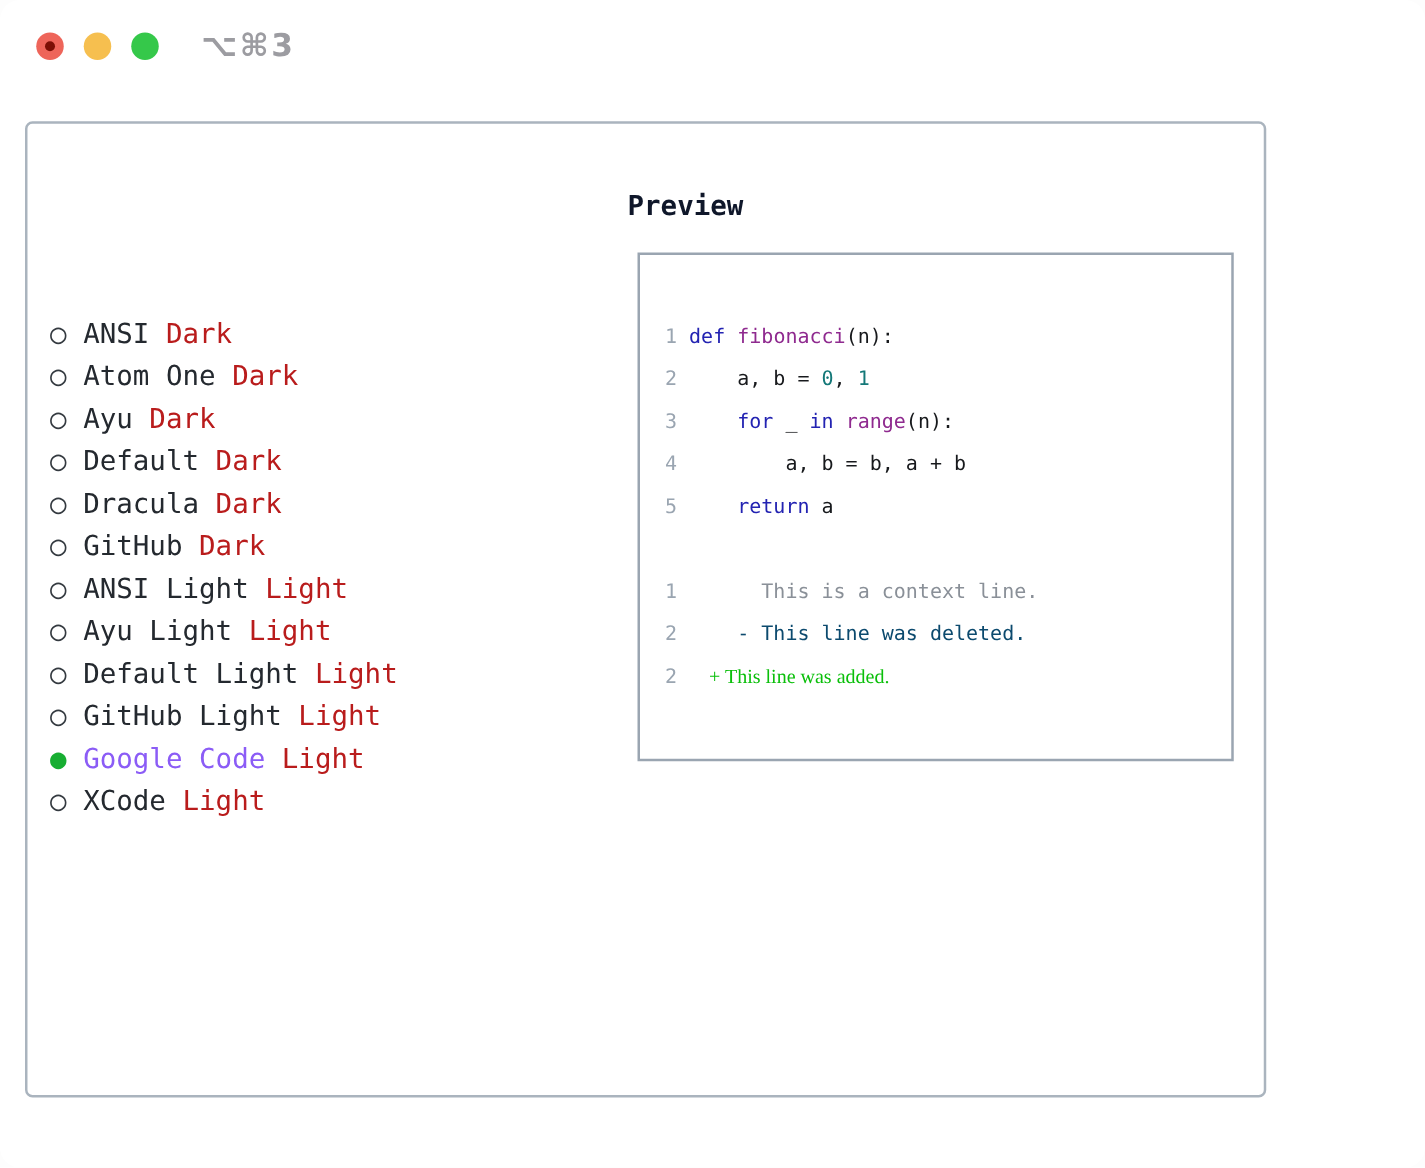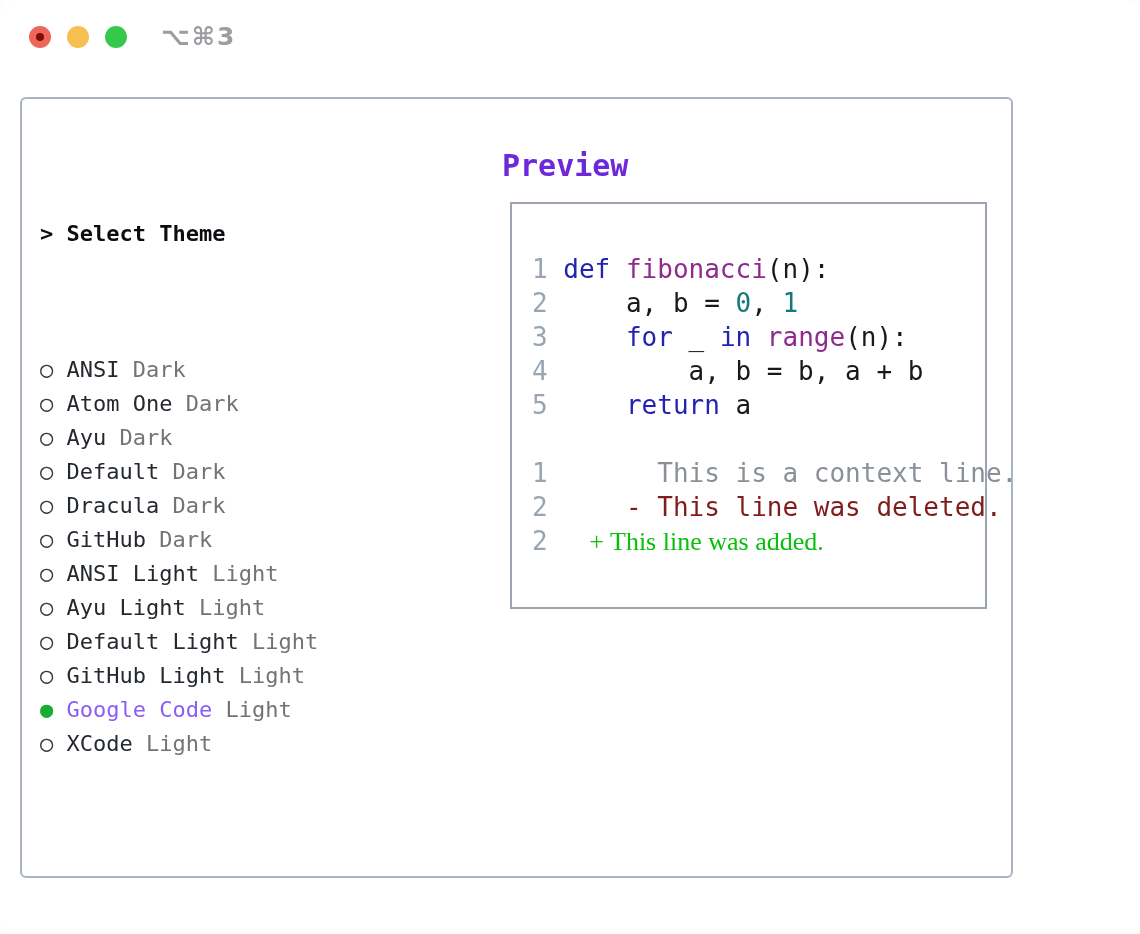--- a/index.html
+++ b/index.html
@@ -29,59 +29,58 @@
     font-size:22px;line-height:34px;white-space:pre;color:#24292f;
   }
   .row{height:34px;}
   .spacer{height:34px;}
   .header-row{font-weight:700;color:#0b0d10;}
   .prompt{font-weight:700;color:#0b0d10;}
   .bullet{color:#343a40;}
   .bullet.sel{color:#17ae32;}
   .opt-name{color:#24292f;margin-top:36px;}
   .opt-name.sel{color:#8b5cf6;}
-  .variant{color:#737373;}
+  .variant{color:#b91c1c;}
   
   .preview-title{
     position:absolute;left:480px;top:50px;height:34px;line-height:34px;
-    font-size:30px;font-weight:700;color:#6d28d9;
+    font-size:22px;font-weight:700;color:#0f172a;
   }
   .pbox{
     position:absolute;left:488px;top:103px;width:477px;height:407px;
     box-sizing:border-box;border:2px solid #9aa5b1;background:#ffffff;
   }
   .code{
     position:absolute;left:20px;top:48px;
-    font-size:26px;line-height:34px;white-space:pre;
+    font-size:16px;line-height:34px;white-space:pre;
   }
   .tok-ln{color:#9aa5b1;}
   .tok-kw{color:#2323b2;}
   .tok-fn{color:#8f2a8f;}
   .tok-num{color:#147878;}
   .tok-pl{color:#17191c;}
   .tok-ctx{color:#8a9098;}
-  .tok-del{color:#7f1d1d;text-align:right;}
+  .tok-del{color:#0c4a6e;text-align:right;}
   .tok-add{color:#0abf0a;font-family:Liberation Serif, serif;}
 </style>
 </head>
 <body>
 
 <div class="window">
 
   <span class="light light-close">
       <span class="dot"></span>
     </span>
   <span class="light light-min"></span>
   <span class="light light-zoom"></span>
   <span class="win-title">⌥⌘3</span>
 
   <div class="panel">
 
     <div class="menu">
-      <div class="row header-row"><span class="prompt">&gt;</span><span> </span><span>Select Theme</span></div>
 
       <div><div class="row"><span class="bullet">○ </span><span class="opt-name">ANSI</span><span class="variant"> Dark</span></div><div class="row"><span class="bullet">○ </span><span class="opt-name">Atom One</span><span class="variant"> Dark</span></div><div class="row"><span class="bullet">○ </span><span class="opt-name">Ayu</span><span class="variant"> Dark</span></div><div class="row"><span class="bullet">○ </span><span class="opt-name">Default</span><span class="variant"> Dark</span></div><div class="row"><span class="bullet">○ </span><span class="opt-name">Dracula</span><span class="variant"> Dark</span></div><div class="row"><span class="bullet">○ </span><span class="opt-name">GitHub</span><span class="variant"> Dark</span></div><div class="row"><span class="bullet">○ </span><span class="opt-name">ANSI Light</span><span class="variant"> Light</span></div><div class="row"><span class="bullet">○ </span><span class="opt-name">Ayu Light</span><span class="variant"> Light</span></div><div class="row"><span class="bullet">○ </span><span class="opt-name">Default Light</span><span class="variant"> Light</span></div><div class="row"><span class="bullet">○ </span><span class="opt-name">GitHub Light</span><span class="variant"> Light</span></div><div class="row"><span class="bullet sel">● </span><span class="opt-name sel">Google Code</span><span class="variant"> Light</span></div><div class="row"><span class="bullet">○ </span><span class="opt-name">XCode</span><span class="variant"> Light</span></div></div>
 
       <div class="spacer"></div>
 
       
 
       
 
       

